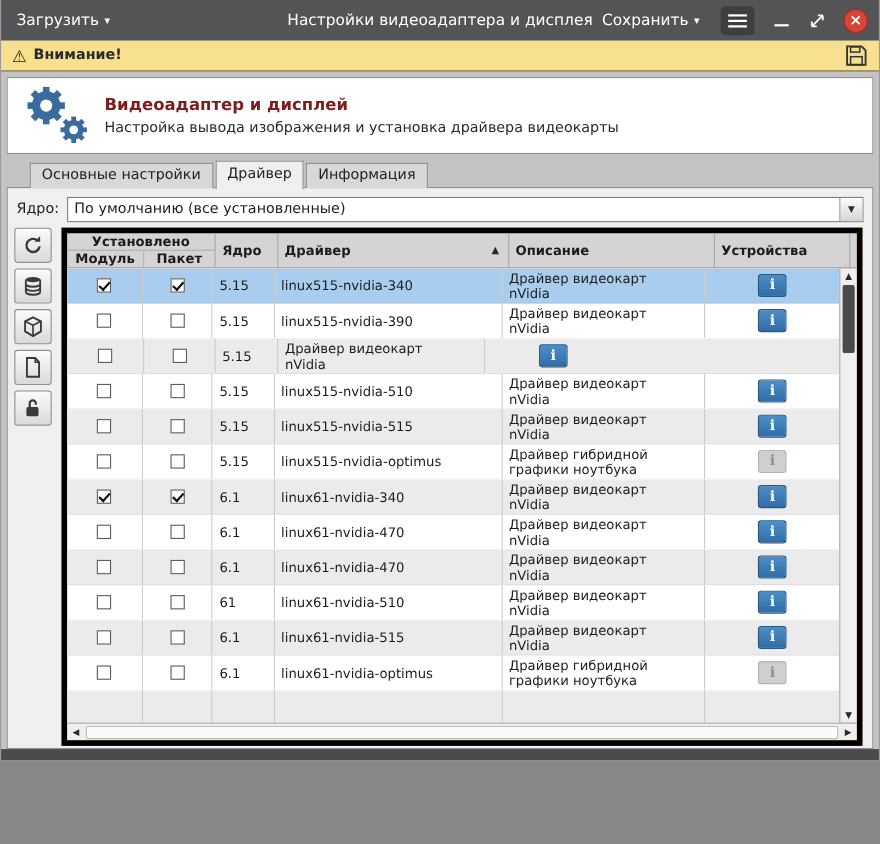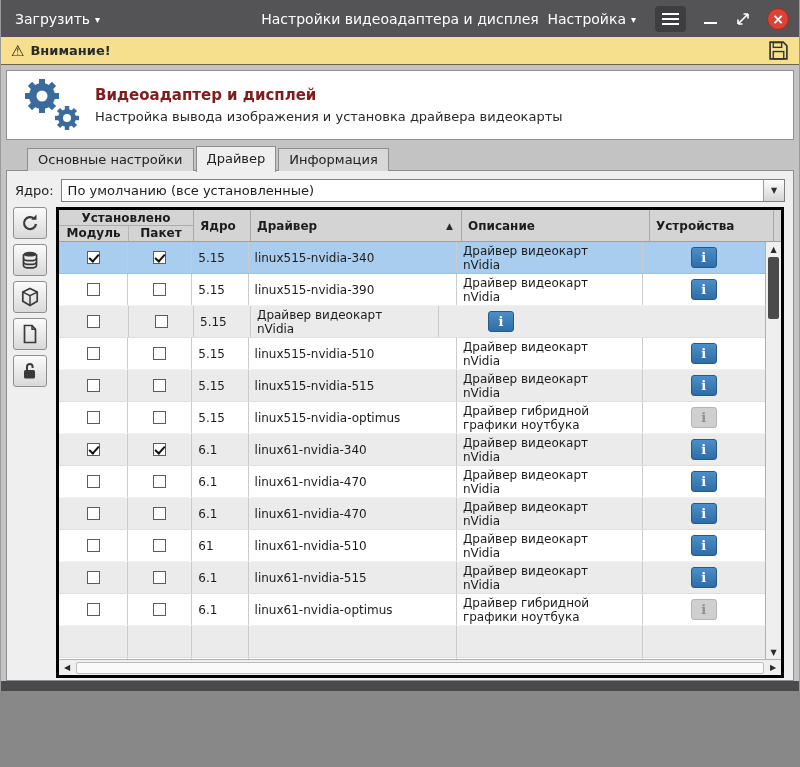--- a/index.html
+++ b/index.html
@@ -44,21 +44,21 @@
   .kernel-label { font-size:13px; color:#1d1d1d; margin-right:7px; }
   .combo { flex:1; height:23px; background:#fff; border:1px solid #7f7f7f; display:flex; align-items:center;gap:43px; }
   .combo-value { flex:1; font-size:13px; color:#1d1d1d; padding-left:6px; }
   .combo-btn { width:21px; height:100%; background:linear-gradient(#fdfdfd,#d4d4d4); border-left:1px solid #9a9a9a; display:flex; align-items:center; justify-content:center; font-size:8px; color:#2e2e2e; }
 
   
   .side-toolbar { position:absolute; left:6px; top:36px; display:flex; flex-direction:column; gap:5px; }
   .tool-btn { width:34px; height:32px; border:1px solid #8f8f8f; border-radius:3px; background:linear-gradient(#fbfbfb,#d9d9d9); display:flex; align-items:center; justify-content:center; }
 
   
-  .table-wrap { position:absolute; left:49px; top:36px; right:9px; bottom:2px; border:3px solid #000000; background:#a16207; overflow:hidden; }
+  .table-wrap { position:absolute; left:49px; top:36px; right:9px; bottom:2px; border:5px solid #000000; background:#a16207; overflow:hidden; }
   .thead { display:flex; height:32px; background:#d4d4d4; border-bottom:1px solid #9f9f9f; font-size:12px; font-weight:bold; color:#1c1c1c; }
   .th { border-right:1px solid #a8a8a8; display:flex; align-items:center; padding-left:6px; }
   .th-installed { width:135px; border-right:1px solid #a8a8a8; display:flex; flex-direction:column; }
   .th-inst-top { height:16px; text-align:center; line-height:16px; border-bottom:1px solid #adadad; }
   .th-inst-bottom { flex:1; display:flex; }
   .th-mod { width:70px; border-right:1px solid #b5b5b5; text-align:center; line-height:15px; }
   .th-pak { width:64px; text-align:center; line-height:15px; }
   .hw-ker { width:57px; }
   .hw-drv { width:211px; justify-content:space-between; padding-right:8px; }
   .hw-dsc { width:188px; }
@@ -105,21 +105,21 @@
 <div class="window">
 
   <div class="titlebar">
     <div class="tb-menu">
       <span>Загрузить</span>
       <span class="caret">▾</span>
     </div>
     <div class="tb-title">Настройки видеоадаптера и дисплея</div>
     <div class="tb-right">
       <div class="tb-menu">
-        <span>Настройка</span>
+        <span>Сохранить</span>
         <span class="caret">▾</span>
       </div>
       <div class="hamb-btn">
         <span>
             <i></i>
           </span>
           <i></i>
           <i></i>
       </div>
       <div class="min-btn">

